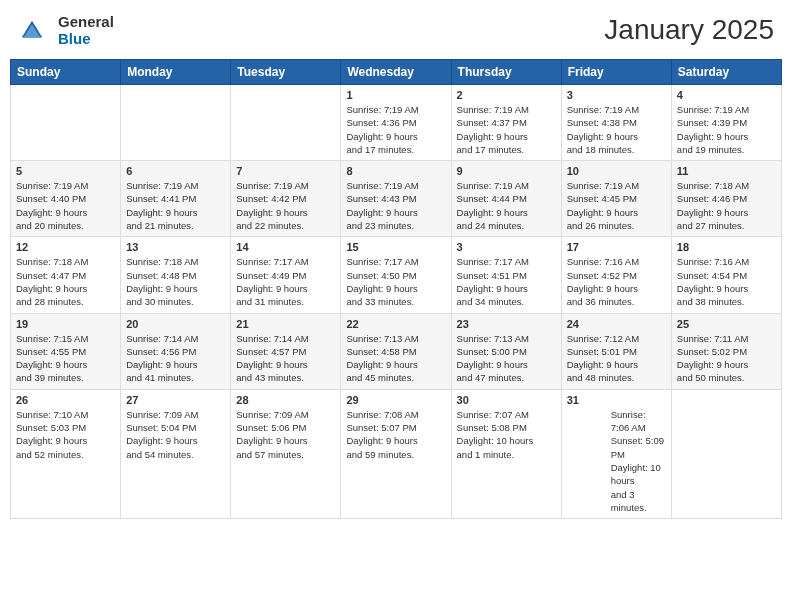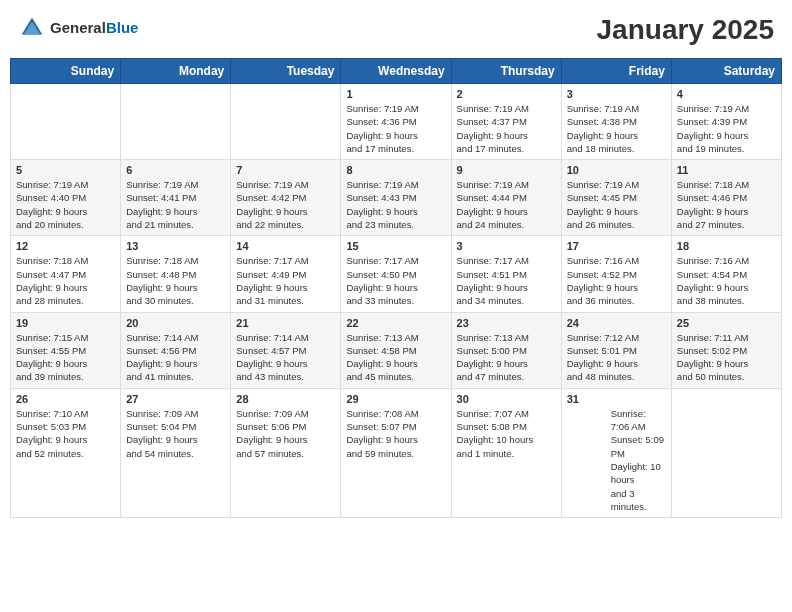--- a/index.html
+++ b/index.html
@@ -17,59 +17,61 @@
       margin-bottom: 8px;
       padding: 4px 8px;
     }
     .logo {
       display: flex;
       align-items: center;
       gap: 4px;
     }
     .logo-text {
       display: flex;
+      flex-direction: column;
       line-height: 1.1;
+      margin-left: 8px;
     }
     .logo-general {
       font-size: 15px;
       font-weight: bold;
       color: #333;
     }
     .logo-blue {
       font-size: 15px;
       font-weight: bold;
       color: #0369a1;
     }
     .logo-icon {
       width: 28px;
       height: 28px;
     }
     .title-block {
       text-align: right;
     }
     .month-title {
       font-size: 28px;
-      font-weight: bold;
+      font-weight: normal;
       color: #333;
     }
     .location {
       font-size: 13px;
       color: #555;
     }
     .calendar {
       width: 100%;
       border-collapse: collapse;
       border: 1px solid #ccc;
     }
     .calendar th {
       background-color: #2563a8;
       color: #fff;
       font-size: 12px;
       font-weight: bold;
-      text-align: right;
+      text-align: left;
       padding: 5px 6px;
       border: 1px solid #1a4d8a;
     }
     .calendar td {
       width: 14.28%;
       vertical-align: top;
       padding: 4px 5px;
       border: 1px solid #ddd;
       font-size: 10px;
       color: #333;

